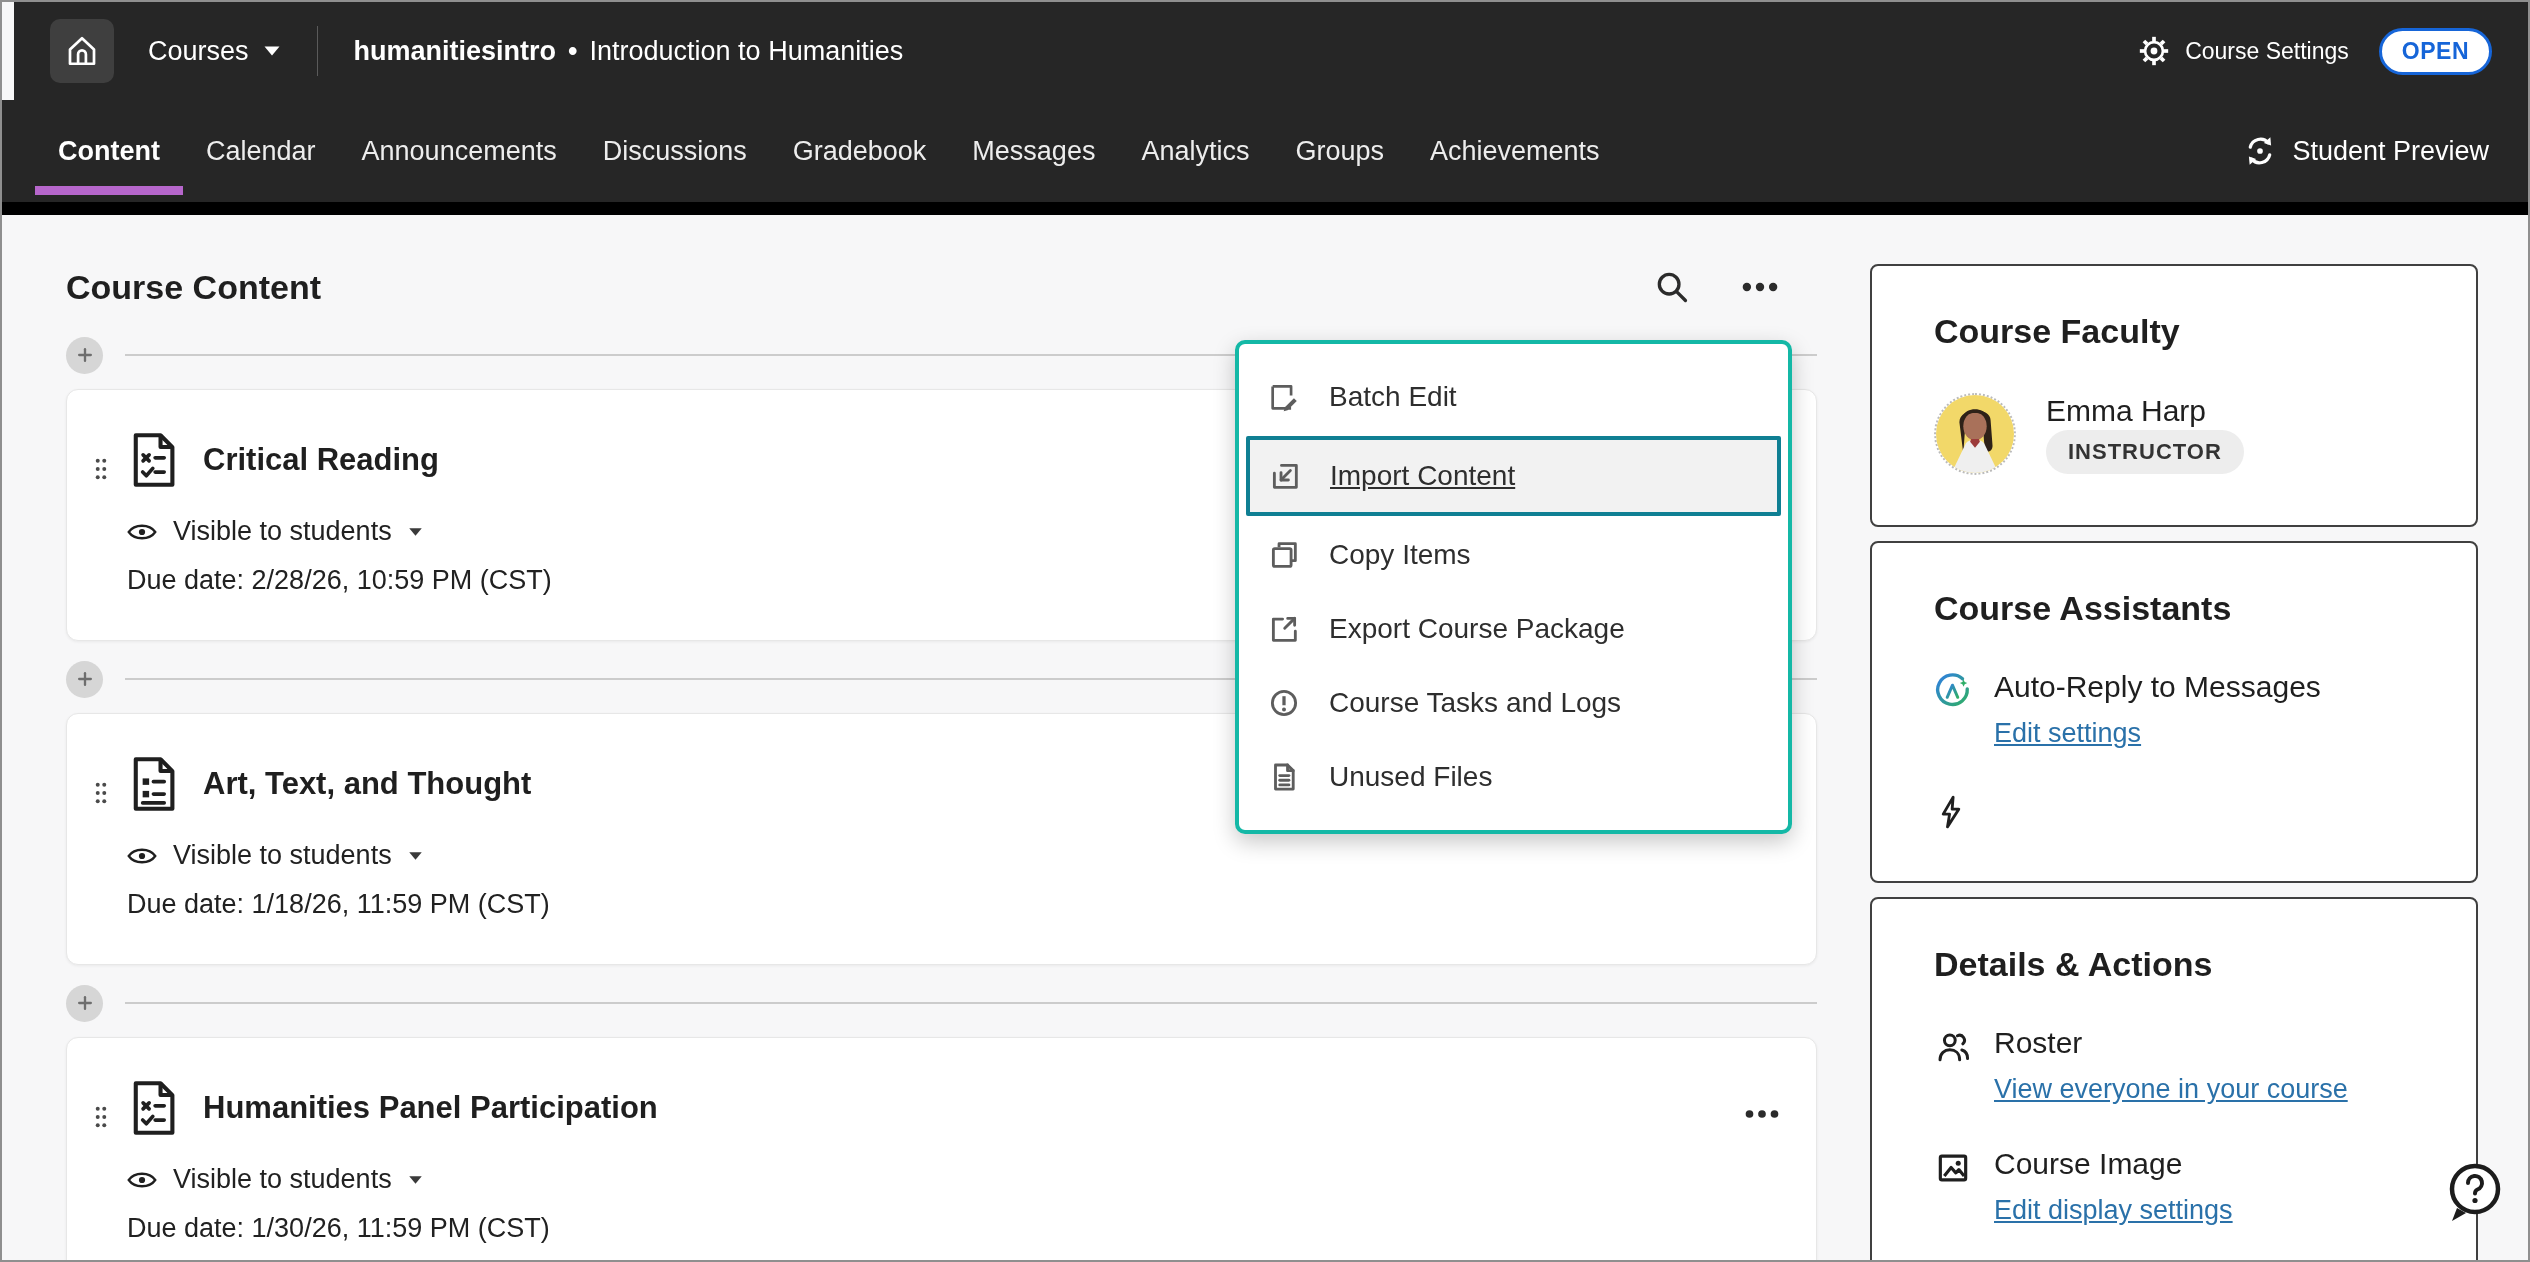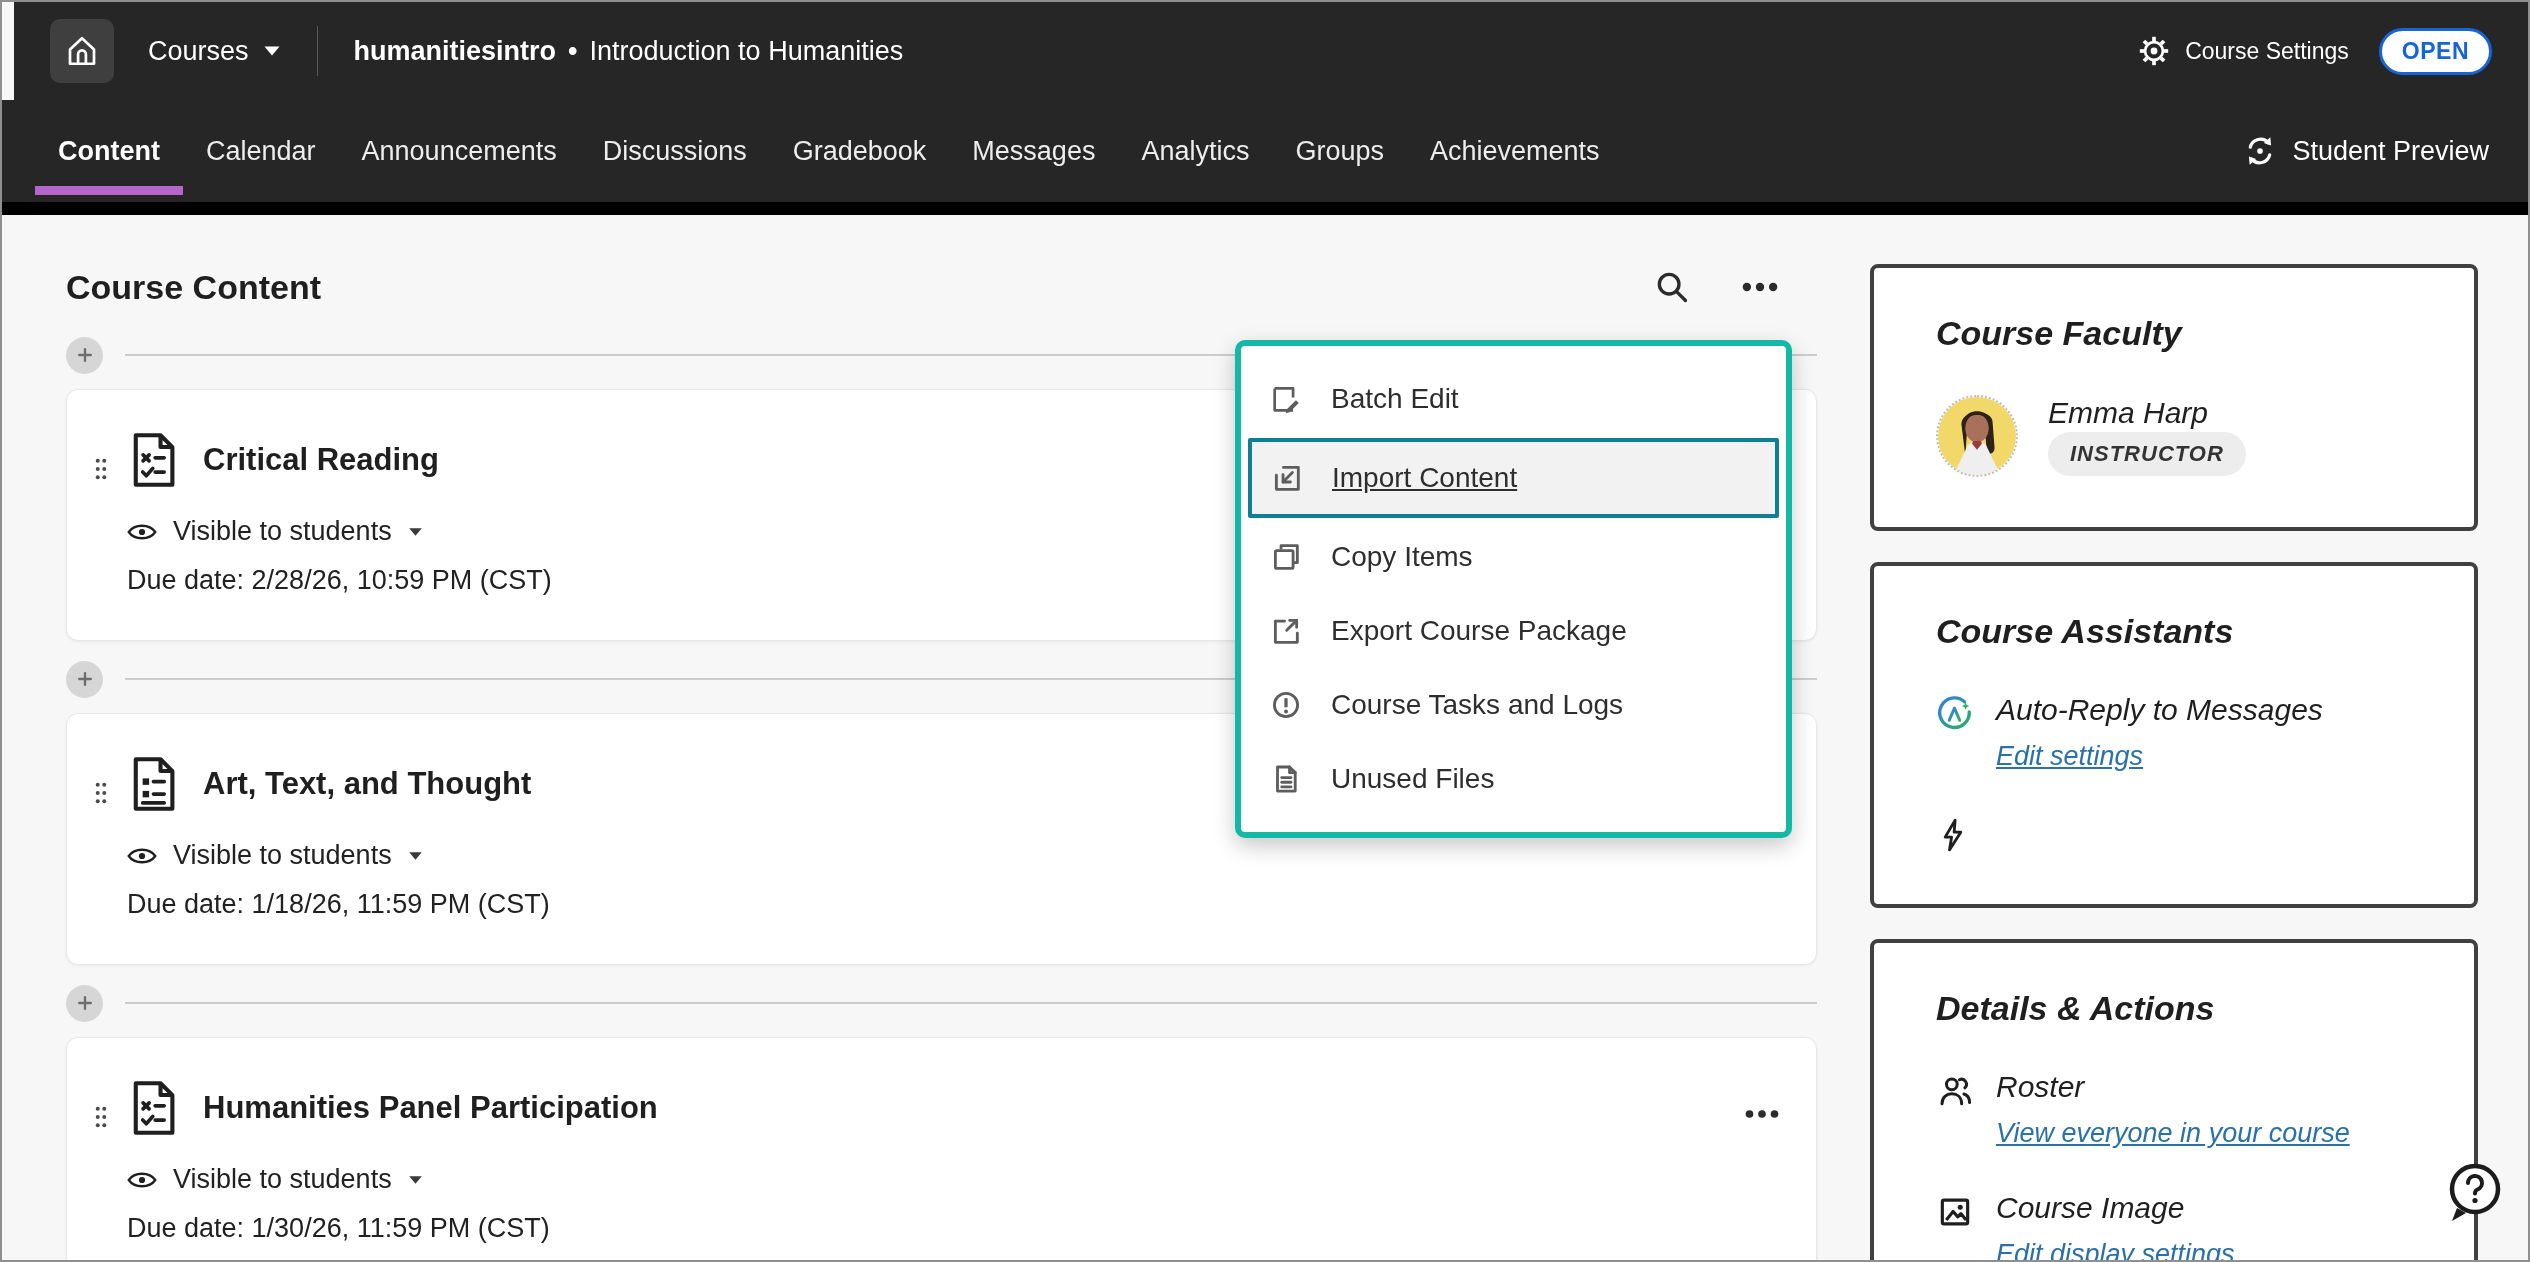--- a/index.html
+++ b/index.html
@@ -80,39 +80,39 @@
   .card-title-row { display:flex; align-items:center; gap:24px; }
   .card-title { font-size:31px; font-weight:bold; color:#1f1f1f; cursor:pointer; }
   .card-meta { display:flex; align-items:center; gap:16px; margin-top:28px; cursor:pointer; }
   .card-meta .vis-label { font-size:27px; color:#212121; }
   .card-due { margin-top:18px; font-size:27px; color:#212121; }
   .card-ellipsis { align-self:flex-start; margin-top:14px; cursor:pointer; }
 
   
   .menu {
     position:absolute; left:1233px; top:338px; width:557px; z-index:50;
-    background:#fff; border:6px solid #14b8a6; border-radius:10px;
+    background:#fff; border:4px solid #14b8a6; border-radius:10px;
     box-shadow:0 8px 22px rgba(0,0,0,.22); padding:16px 0;
   }
   .menu-item {
     height:74px; display:flex; align-items:center; gap:28px; padding:0 28px;
     font-size:28px; color:#2e2e2e; cursor:pointer;
   }
   .menu-item .mi-icon { flex:none; }
   .menu-item.highlighted {
     margin:2px 7px; border:4px solid #0f7f93; border-radius:2px;
     background:#f2f2f2; padding:0 18px; height:80px;
   }
   .menu-item.highlighted .mi-label { text-decoration:underline; }
 
   
   .sidebar { position:absolute; left:1868px; top:262px; width:608px; }
   .panel {
-    background:#fff; border:4px solid #404040; border-radius:8px;
-    padding:46px 40px 50px 62px; margin-bottom:31px;font-style:italic;
+    background:#fff; border:2px solid #404040; border-radius:8px;
+    padding:46px 40px 50px 62px; margin-bottom:14px;
   }
   .panel h2 { font-size:34px; font-weight:bold; color:#1f1f1f; }
   .faculty-row { display:flex; align-items:center; gap:30px; margin-top:42px; }
   .avatar {
     width:82px; height:82px; border-radius:50%; overflow:hidden; flex:none;
     border:2px dotted #bbb; cursor:pointer;
   }
   .faculty-info { display:flex; flex-direction:column; gap:2px; }
   .faculty-name { font-size:30px; color:#1f1f1f; }
   .role-pill {

